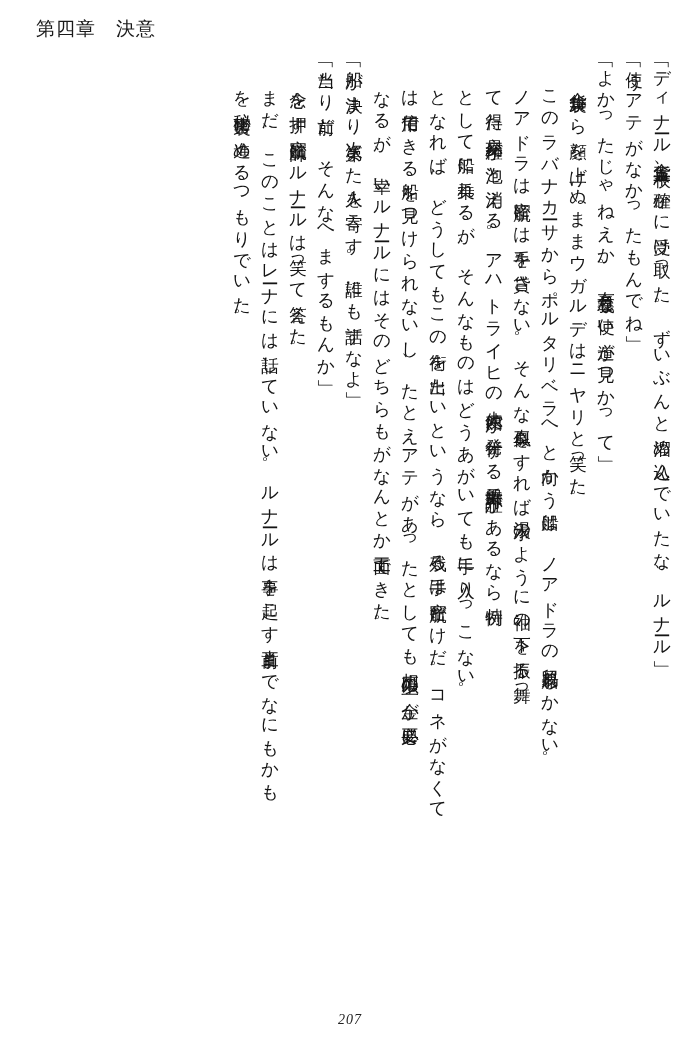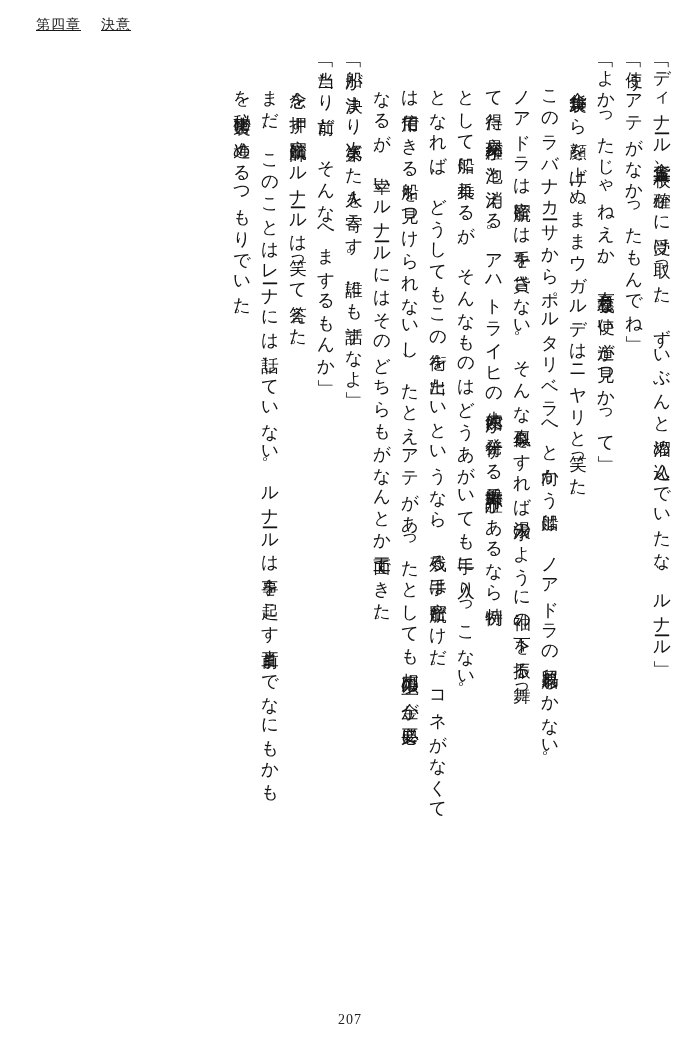--- a/index.html
+++ b/index.html
@@ -20,25 +20,24 @@
     width: 700px;
     height: 1050px;
     background: #ffffff;
     box-sizing: border-box;
   }
   
   .running-head {
     position: absolute;
     top: 16px;
     left: 36px;
-    font-size: 14px;
+    font-size: 19px;
     letter-spacing: 1px;
     color: #1a1a1a;
     white-space: nowrap;
-    text-decoration: underline;
   }
   .running-head .chap-num {
     margin-right: 20px;
   }
   
   .body-text {
     position: absolute;
     top: 56px;
     right: 30px;
     height: 950px;
@@ -69,20 +68,21 @@
   }
   .page-number {
     position: absolute;
     bottom: 22px;
     left: 0;
     width: 700px;
     text-align: center;
     font-size: 14px;
     color: #222222;
     letter-spacing: 1px;
+    font-style: italic;
   }
   .page-footer-mark {
     position: absolute;
     bottom: 4px;
     left: 0;
     width: 700px;
     text-align: center;
     font-size: 9px;
     color: #777777;
   }

